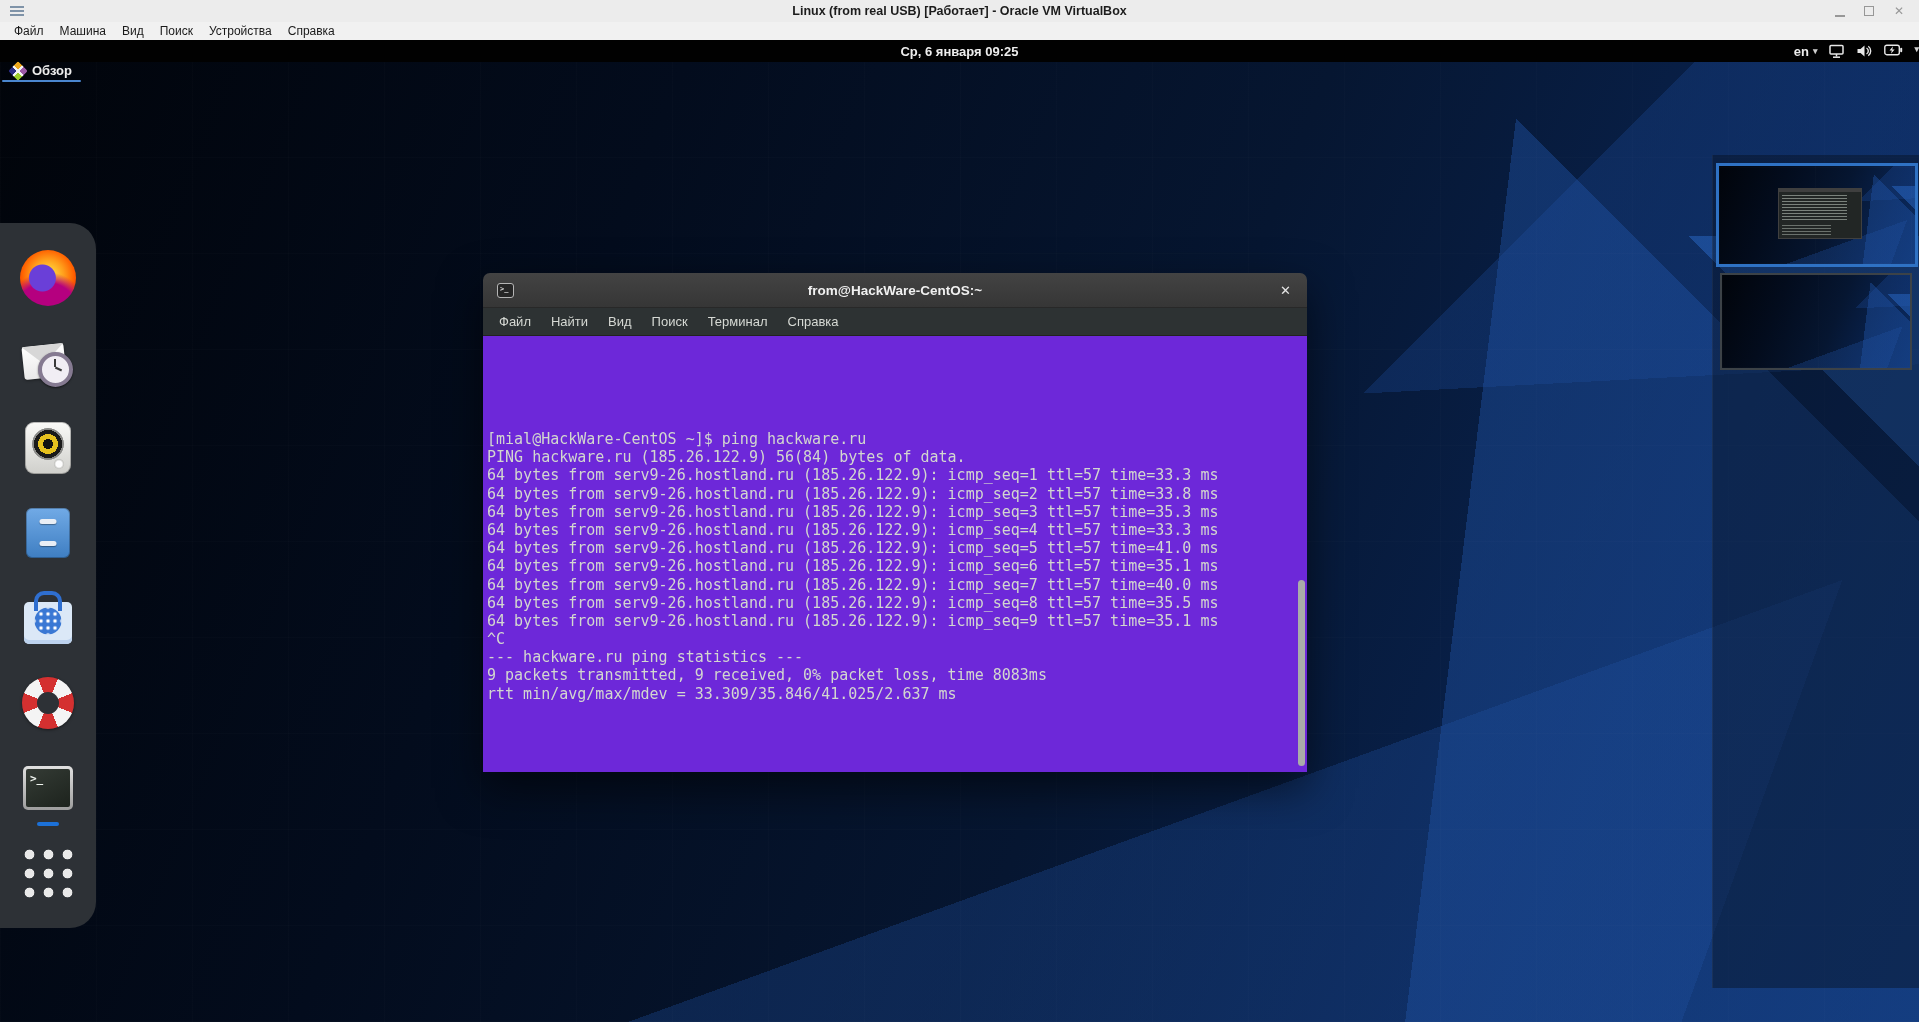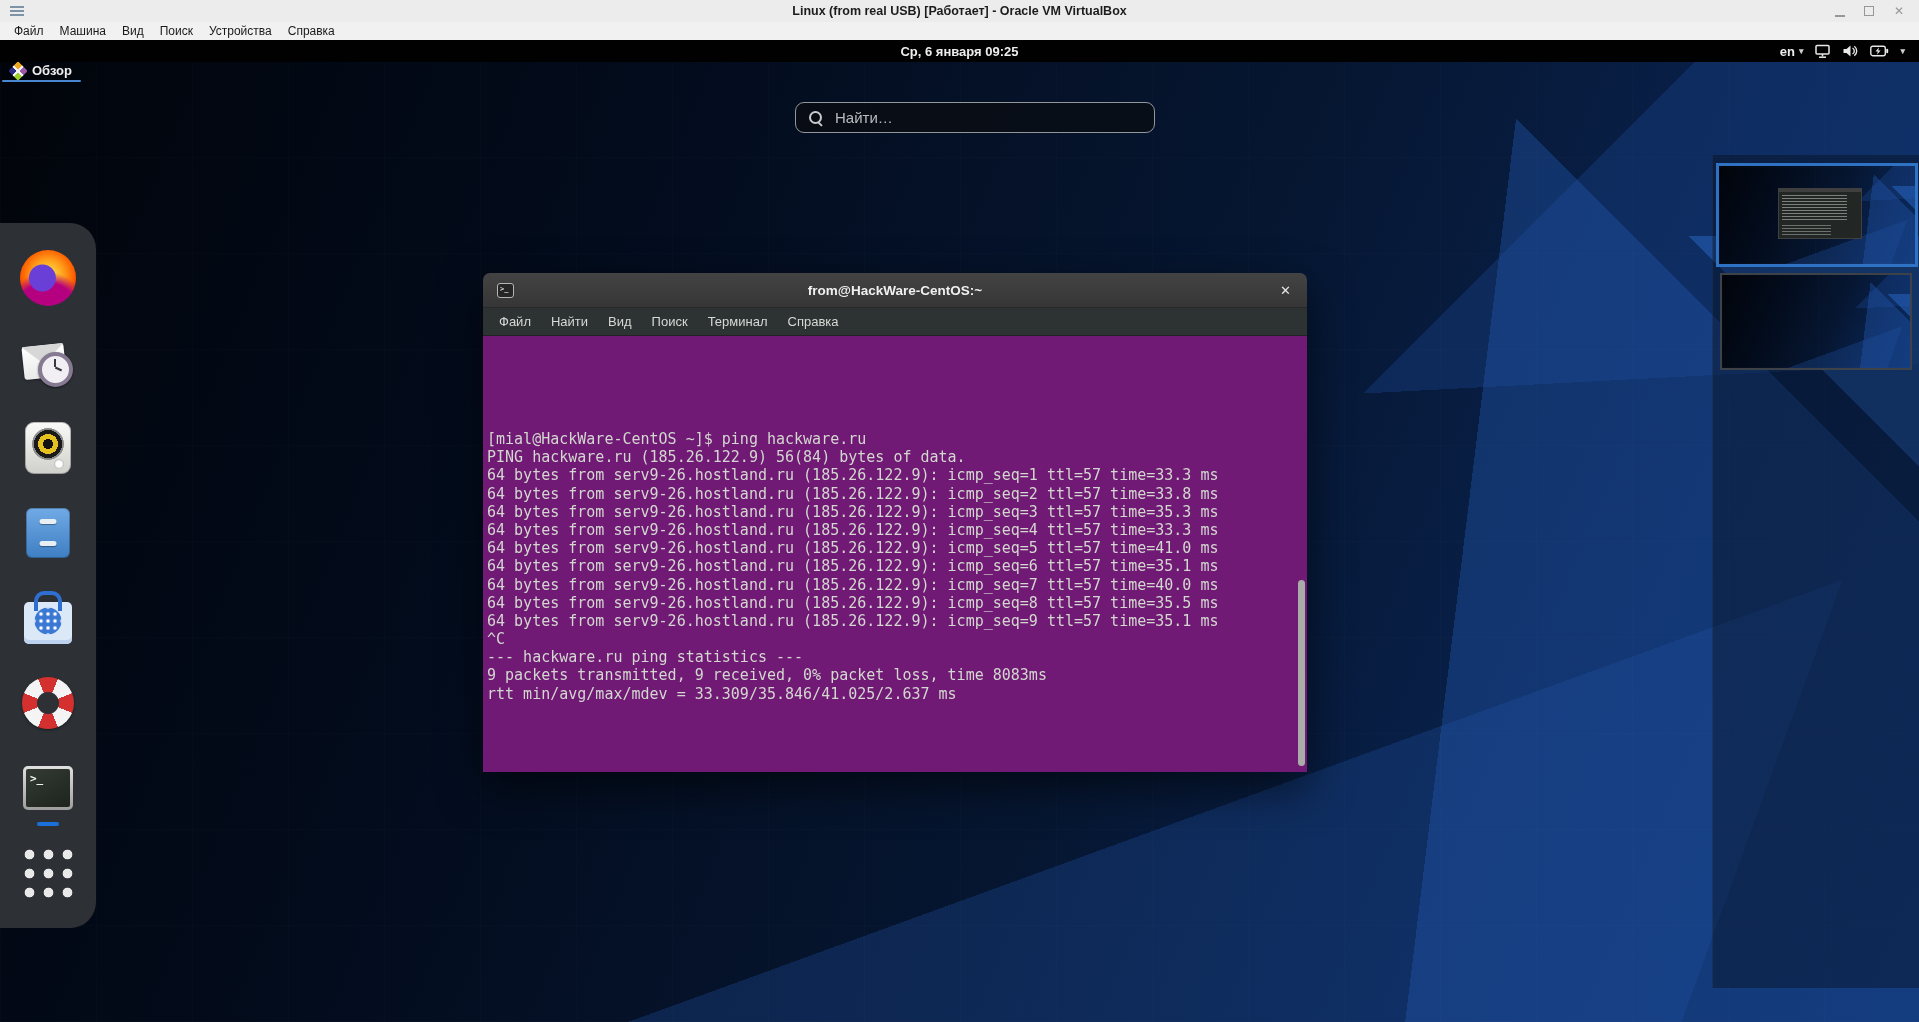--- a/index.html
+++ b/index.html
@@ -28,21 +28,21 @@
     linear-gradient(112deg,#01040a 0%,#030c1d 30%,#061631 58%,#092350 82%,#0b2c63 100%);}
   
   .topbar{position:absolute;top:0;left:0;right:0;height:22px;background:#010101;color:#ededed;display:flex;align-items:center;font-size:13px;font-weight:600;z-index:50;}
   .overview-btn{display:flex;align-items:center;gap:7px;height:100%;padding:0 11px;position:relative;margin-top:39px;}
   .overview-btn::after{content:"";position:absolute;left:2px;right:2px;bottom:0;height:2px;background:#4a86cf;border-radius:1px;}
   .centos-icon{width:14px;height:14px;border-radius:2px;transform:rotate(45deg);background:
     linear-gradient(0deg,transparent 44%,#f3f3f3 44% 56%,transparent 56%),
     linear-gradient(90deg,transparent 44%,#f3f3f3 44% 56%,transparent 56%),
     conic-gradient(#9c5aa8 0 90deg,#9ccd2a 0 180deg,#2b2b83 0 270deg,#efa91f 0 360deg);}
   .clock{position:absolute;left:50%;transform:translateX(-50%);white-space:nowrap;}
-  .status{margin-left:auto;display:flex;align-items:center;gap:11px;padding-right:14px;}
+  .status{margin-left:auto;display:flex;align-items:flex-start;gap:11px;}
   .kbd-layout{display:flex;align-items:center;gap:4px;font-weight:600;}
   .chev{font-size:9px;color:#cfcfcf;}
   .sicon{display:flex;align-items:center;}
   .sicon:first-of-type{margin-left:20px;}
   .sicon svg{display:block;}
   
   .search-box{position:absolute;left:795px;top:62px;width:332px;height:29px;border:1px solid #92979c;border-radius:9px;background:rgba(10,13,16,0.72);display:flex;align-items:center;padding:0 13px;gap:11px;z-index:20;}
   .search-glass{width:9px;height:9px;border:2px solid #c9cbcd;border-radius:50%;position:relative;flex:none;}
   .search-glass::after{content:"";position:absolute;left:8px;top:8px;width:2px;height:6px;background:#c9cbcd;transform:rotate(-45deg);border-radius:1px;}
   .search-input{flex:1;background:transparent;border:none;outline:none;color:#d2d4d6;font:15px "Liberation Sans",sans-serif;}
@@ -77,21 +77,21 @@
   .icon-terminal .scr{width:100%;height:100%;background:linear-gradient(150deg,#343b35,#1d231d);border-radius:2px;color:#eef3ee;font:700 11px/1 "DejaVu Sans Mono",monospace;padding:4px 0 0 4px;box-sizing:border-box;}
   .icon-appgrid{width:57px;height:57px;background:radial-gradient(circle,#e9e9e9 4.5px,transparent 5.2px);background-size:19px 19px;background-position:center;}
   
   .terminal{position:absolute;left:483px;top:233px;width:824px;height:499px;z-index:30;box-shadow:0 16px 44px rgba(0,0,0,0.55);border-radius:8px 8px 0 0;}
   .t-titlebar{height:35px;background:linear-gradient(#434343,#363636);border-radius:7px 7px 0 0;display:flex;align-items:center;position:relative;color:#e4e4e4;border-bottom:1px solid #282828;box-sizing:border-box;}
   .t-app-icon{margin-left:14px;width:17px;height:15px;border:1px solid #b5b5b5;border-radius:3px;background:#262626;color:#dcdcdc;font:700 7px/1 "DejaVu Sans Mono",monospace;display:flex;align-items:flex-start;padding:2px 0 0 2px;box-sizing:border-box;}
   .t-title{position:absolute;left:50%;transform:translateX(-50%);font-size:13.5px;font-weight:700;color:#f0f0f0;white-space:nowrap;}
   .t-close{margin-left:auto;margin-right:16px;font-size:13px;color:#e6e6e6;line-height:1;}
   .t-menubar{height:28px;background:#2d3233;display:flex;align-items:center;padding-left:6px;color:#d6d9d4;font-size:13px;border-bottom:1px solid #222;box-sizing:border-box;}
   .t-menu-item{padding:0 10px;}
-  .t-body{position:relative;height:436px;background:#701a75;overflow:hidden;padding:3px 6px 0 4px;box-sizing:border-box;font:15px/18.2px "DejaVu Sans Mono",monospace;color:#d3d7cf;white-space:pre;}
+  .t-body{position:relative;height:436px;background:#6d28d9;overflow:hidden;padding:3px 6px 0 4px;box-sizing:border-box;font:15px/18.2px "DejaVu Sans Mono",monospace;color:#d3d7cf;white-space:pre;}
   .t-line{height:18.2px;}
   .cursor{display:inline-block;width:8px;height:15px;border:1px solid #c8ccc6;vertical-align:-2px;}
   .t-scroll{position:absolute;right:2px;top:244px;width:7px;height:186px;border-radius:4px;background:#a9aca9;}
   
   .ws-panel{position:absolute;left:1712px;top:115px;width:207px;height:833px;background:rgba(6,10,18,0.38);border-left:1px solid rgba(255,255,255,0.05);z-index:20;}
   .ws-thumb{position:absolute;overflow:hidden;}
   .ws-thumb .wallpaper{position:absolute;inset:0;}
   .ws-active{left:3px;top:8px;width:196px;height:98px;border:3px solid #2f72c4;}
   .ws-next{left:7px;top:118px;width:188px;height:93px;border:2px solid #3c4247;}
   .mini-term{position:absolute;left:59px;top:22px;width:84px;height:51px;background:#222625;border:1px solid #404040;border-top:4px solid #3f3f3f;box-sizing:border-box;}
@@ -157,24 +157,20 @@
         <svg width="19" height="12" viewBox="0 0 19 12">
             <rect x="0.8" y="1.2" width="14.5" height="9.5" rx="2" stroke="#e8e8e8" stroke-width="1.4" fill="none"></rect>
             <rect x="16.2" y="3.8" width="2" height="4.4" rx="1" fill="#e8e8e8"></rect>
             <polygon points="9,2.2 5.5,6.6 7.8,6.6 7,9.8 10.6,5.4 8.3,5.4" fill="#e8e8e8"></polygon>
           </svg>
       </span>
       <span class="chev">▾</span>
     </div>
   </div>
 
-  <div class="search-box">
-    <span class="search-glass"></span>
-    <input class="search-input" type="text" placeholder="Найти…" style="">
-  </div>
 
   <div class="dock">
     <div class="dock-item">
         <div class="icon-firefox"></div>
       </div>
     <div class="dock-item">
       <div class="icon-evolution">
           <div class="env"></div>
           <div class="evo-clock"></div>
         </div>

